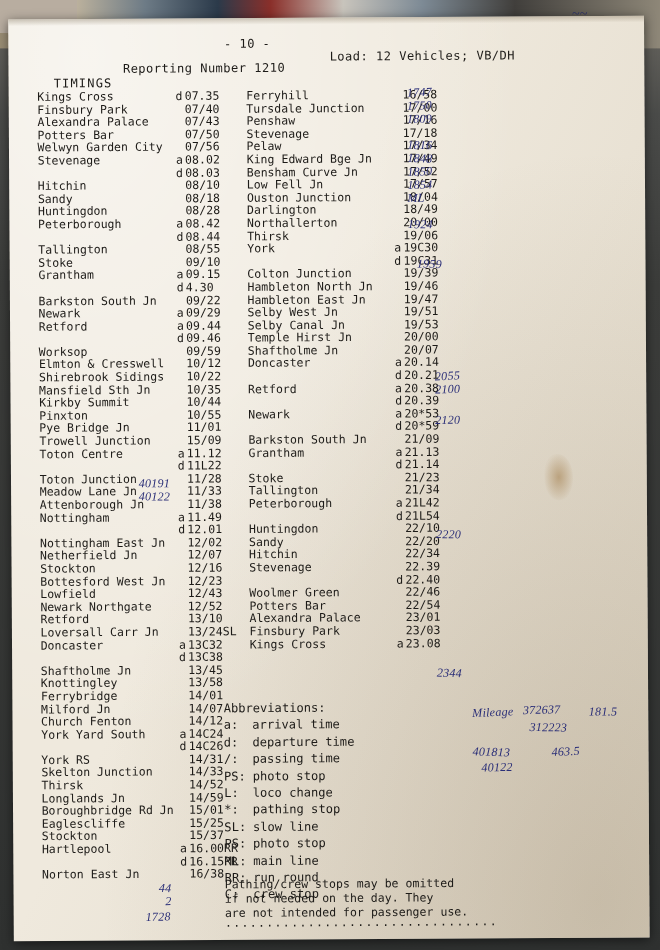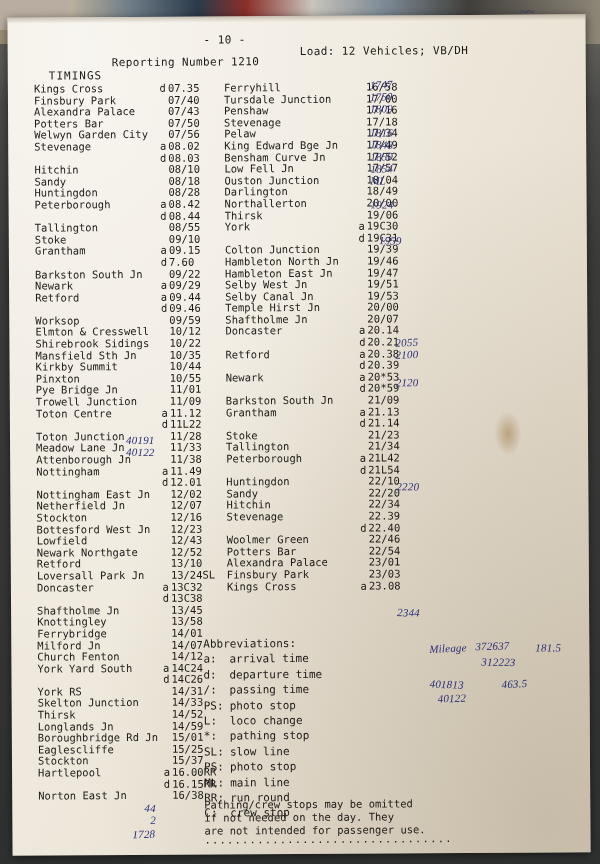--- a/index.html
+++ b/index.html
@@ -87,48 +87,48 @@
           <div class="row"><span class="c-loc">Stevenage</span><span class="c-af">a</span><span class="c-time">08.02</span><span class="c-loc2">King Edward Bge Jn</span><span class="c-af2"></span><span class="c-time2">17/49</span></div>
           <div class="row"><span class="c-loc"></span><span class="c-af">d</span><span class="c-time">08.03</span><span class="c-loc2">Bensham Curve Jn</span><span class="c-af2"></span><span class="c-time2">17/52</span></div>
           <div class="row"><span class="c-loc">Hitchin</span><span class="c-af"></span><span class="c-time">08/10</span><span class="c-loc2">Low Fell Jn</span><span class="c-af2"></span><span class="c-time2">17/57</span></div>
           <div class="row"><span class="c-loc">Sandy</span><span class="c-af"></span><span class="c-time">08/18</span><span class="c-loc2">Ouston Junction</span><span class="c-af2"></span><span class="c-time2">18/04</span></div>
           <div class="row"><span class="c-loc">Huntingdon</span><span class="c-af"></span><span class="c-time">08/28</span><span class="c-loc2">Darlington</span><span class="c-af2"></span><span class="c-time2">18/49</span></div>
           <div class="row"><span class="c-loc">Peterborough</span><span class="c-af">a</span><span class="c-time">08.42</span><span class="c-loc2">Northallerton</span><span class="c-af2"></span><span class="c-time2">20/00</span></div>
           <div class="row"><span class="c-loc"></span><span class="c-af">d</span><span class="c-time">08.44</span><span class="c-loc2">Thirsk</span><span class="c-af2"></span><span class="c-time2">19/06</span></div>
           <div class="row"><span class="c-loc">Tallington</span><span class="c-af"></span><span class="c-time">08/55</span><span class="c-loc2">York</span><span class="c-af2">a</span><span class="c-time2">19C30</span></div>
           <div class="row"><span class="c-loc">Stoke</span><span class="c-af"></span><span class="c-time">09/10</span><span class="c-loc2"></span><span class="c-af2">d</span><span class="c-time2">19C31</span></div>
           <div class="row"><span class="c-loc">Grantham</span><span class="c-af">a</span><span class="c-time">09.15</span><span class="c-loc2">Colton Junction</span><span class="c-af2"></span><span class="c-time2">19/39</span></div>
-          <div class="row"><span class="c-loc"></span><span class="c-af">d</span><span class="c-time">7.60</span><span class="c-loc2">Hambleton North Jn</span><span class="c-af2"></span><span class="c-time2">19/46</span></div>
+          <div class="row"><span class="c-loc"></span><span class="c-af">d</span><span class="c-time">4.30</span><span class="c-loc2">Hambleton North Jn</span><span class="c-af2"></span><span class="c-time2">19/46</span></div>
           <div class="row"><span class="c-loc">Barkston South Jn</span><span class="c-af"></span><span class="c-time">09/22</span><span class="c-loc2">Hambleton East Jn</span><span class="c-af2"></span><span class="c-time2">19/47</span></div>
           <div class="row"><span class="c-loc">Newark</span><span class="c-af">a</span><span class="c-time">09/29</span><span class="c-loc2">Selby West Jn</span><span class="c-af2"></span><span class="c-time2">19/51</span></div>
           <div class="row"><span class="c-loc">Retford</span><span class="c-af">a</span><span class="c-time">09.44</span><span class="c-loc2">Selby Canal Jn</span><span class="c-af2"></span><span class="c-time2">19/53</span></div>
           <div class="row"><span class="c-loc"></span><span class="c-af">d</span><span class="c-time">09.46</span><span class="c-loc2">Temple Hirst Jn</span><span class="c-af2"></span><span class="c-time2">20/00</span></div>
           <div class="row"><span class="c-loc">Worksop</span><span class="c-af"></span><span class="c-time">09/59</span><span class="c-loc2">Shaftholme Jn</span><span class="c-af2"></span><span class="c-time2">20/07</span></div>
           <div class="row"><span class="c-loc">Elmton &amp; Cresswell</span><span class="c-af"></span><span class="c-time">10/12</span><span class="c-loc2">Doncaster</span><span class="c-af2">a</span><span class="c-time2">20.14</span></div>
           <div class="row"><span class="c-loc">Shirebrook Sidings</span><span class="c-af"></span><span class="c-time">10/22</span><span class="c-loc2"></span><span class="c-af2">d</span><span class="c-time2">20.21</span></div>
           <div class="row"><span class="c-loc">Mansfield Sth Jn</span><span class="c-af"></span><span class="c-time">10/35</span><span class="c-loc2">Retford</span><span class="c-af2">a</span><span class="c-time2">20.38</span></div>
           <div class="row"><span class="c-loc">Kirkby Summit</span><span class="c-af"></span><span class="c-time">10/44</span><span class="c-loc2"></span><span class="c-af2">d</span><span class="c-time2">20.39</span></div>
           <div class="row"><span class="c-loc">Pinxton</span><span class="c-af"></span><span class="c-time">10/55</span><span class="c-loc2">Newark</span><span class="c-af2">a</span><span class="c-time2">20*53</span></div>
           <div class="row"><span class="c-loc">Pye Bridge Jn</span><span class="c-af"></span><span class="c-time">11/01</span><span class="c-loc2"></span><span class="c-af2">d</span><span class="c-time2">20*59</span></div>
-          <div class="row"><span class="c-loc">Trowell Junction</span><span class="c-af"></span><span class="c-time">11/09</span><span class="c-loc2">Barkston South Jn</span><span class="c-af2"></span><span class="c-time2">21/09</span></div>
+          <div class="row"><span class="c-loc">Trowell Junction</span><span class="c-af"></span><span class="c-time">15/09</span><span class="c-loc2">Barkston South Jn</span><span class="c-af2"></span><span class="c-time2">21/09</span></div>
           <div class="row"><span class="c-loc">Toton Centre</span><span class="c-af">a</span><span class="c-time">11.12</span><span class="c-loc2">Grantham</span><span class="c-af2">a</span><span class="c-time2">21.13</span></div>
           <div class="row"><span class="c-loc"></span><span class="c-af">d</span><span class="c-time">11L22</span><span class="c-loc2"></span><span class="c-af2">d</span><span class="c-time2">21.14</span></div>
           <div class="row"><span class="c-loc">Toton Junction</span><span class="c-af"></span><span class="c-time">11/28</span><span class="c-loc2">Stoke</span><span class="c-af2"></span><span class="c-time2">21/23</span></div>
           <div class="row"><span class="c-loc">Meadow Lane Jn</span><span class="c-af"></span><span class="c-time">11/33</span><span class="c-loc2">Tallington</span><span class="c-af2"></span><span class="c-time2">21/34</span></div>
           <div class="row"><span class="c-loc">Attenborough Jn</span><span class="c-af"></span><span class="c-time">11/38</span><span class="c-loc2">Peterborough</span><span class="c-af2">a</span><span class="c-time2">21L42</span></div>
           <div class="row"><span class="c-loc">Nottingham</span><span class="c-af">a</span><span class="c-time">11.49</span><span class="c-loc2"></span><span class="c-af2">d</span><span class="c-time2">21L54</span></div>
           <div class="row"><span class="c-loc"></span><span class="c-af">d</span><span class="c-time">12.01</span><span class="c-loc2">Huntingdon</span><span class="c-af2"></span><span class="c-time2">22/10</span></div>
           <div class="row"><span class="c-loc">Nottingham East Jn</span><span class="c-af"></span><span class="c-time">12/02</span><span class="c-loc2">Sandy</span><span class="c-af2"></span><span class="c-time2">22/20</span></div>
           <div class="row"><span class="c-loc">Netherfield Jn</span><span class="c-af"></span><span class="c-time">12/07</span><span class="c-loc2">Hitchin</span><span class="c-af2"></span><span class="c-time2">22/34</span></div>
           <div class="row"><span class="c-loc">Stockton</span><span class="c-af"></span><span class="c-time">12/16</span><span class="c-loc2">Stevenage</span><span class="c-af2"></span><span class="c-time2">22.39</span></div>
           <div class="row"><span class="c-loc">Bottesford West Jn</span><span class="c-af"></span><span class="c-time">12/23</span><span class="c-loc2"></span><span class="c-af2">d</span><span class="c-time2">22.40</span></div>
           <div class="row"><span class="c-loc">Lowfield</span><span class="c-af"></span><span class="c-time">12/43</span><span class="c-loc2">Woolmer Green</span><span class="c-af2"></span><span class="c-time2">22/46</span></div>
           <div class="row"><span class="c-loc">Newark Northgate</span><span class="c-af"></span><span class="c-time">12/52</span><span class="c-loc2">Potters Bar</span><span class="c-af2"></span><span class="c-time2">22/54</span></div>
           <div class="row"><span class="c-loc">Retford</span><span class="c-af"></span><span class="c-time">13/10</span><span class="c-loc2">Alexandra Palace</span><span class="c-af2"></span><span class="c-time2">23/01</span></div>
-          <div class="row"><span class="c-loc">Loversall Park Jn</span><span class="c-af"></span><span class="c-time">13/24SL</span><span class="c-loc2">Finsbury Park</span><span class="c-af2"></span><span class="c-time2">23/03</span></div>
+          <div class="row"><span class="c-loc">Loversall Carr Jn</span><span class="c-af"></span><span class="c-time">13/24SL</span><span class="c-loc2">Finsbury Park</span><span class="c-af2"></span><span class="c-time2">23/03</span></div>
           <div class="row"><span class="c-loc">Doncaster</span><span class="c-af">a</span><span class="c-time">13C32</span><span class="c-loc2">Kings Cross</span><span class="c-af2">a</span><span class="c-time2">23.08</span></div>
           <div class="row"><span class="c-loc"></span><span class="c-af">d</span><span class="c-time">13C38</span><span class="c-loc2"></span><span class="c-af2"></span><span class="c-time2"></span></div>
           <div class="row"><span class="c-loc">Shaftholme Jn</span><span class="c-af"></span><span class="c-time">13/45</span><span class="c-loc2"></span><span class="c-af2"></span><span class="c-time2"></span></div>
           <div class="row"><span class="c-loc">Knottingley</span><span class="c-af"></span><span class="c-time">13/58</span><span class="c-loc2"></span><span class="c-af2"></span><span class="c-time2"></span></div>
           <div class="row"><span class="c-loc">Ferrybridge</span><span class="c-af"></span><span class="c-time">14/01</span><span class="c-loc2"></span><span class="c-af2"></span><span class="c-time2"></span></div>
           <div class="row"><span class="c-loc">Milford Jn</span><span class="c-af"></span><span class="c-time">14/07</span><span class="c-loc2"></span><span class="c-af2"></span><span class="c-time2"></span></div>
           <div class="row"><span class="c-loc">Church Fenton</span><span class="c-af"></span><span class="c-time">14/12</span><span class="c-loc2"></span><span class="c-af2"></span><span class="c-time2"></span></div>
           <div class="row"><span class="c-loc">York Yard South</span><span class="c-af">a</span><span class="c-time">14C24</span><span class="c-loc2"></span><span class="c-af2"></span><span class="c-time2"></span></div>
           <div class="row"><span class="c-loc"></span><span class="c-af">d</span><span class="c-time">14C26</span><span class="c-loc2"></span><span class="c-af2"></span><span class="c-time2"></span></div>
           <div class="row"><span class="c-loc">York RS</span><span class="c-af"></span><span class="c-time">14/31</span><span class="c-loc2"></span><span class="c-af2"></span><span class="c-time2"></span></div>

